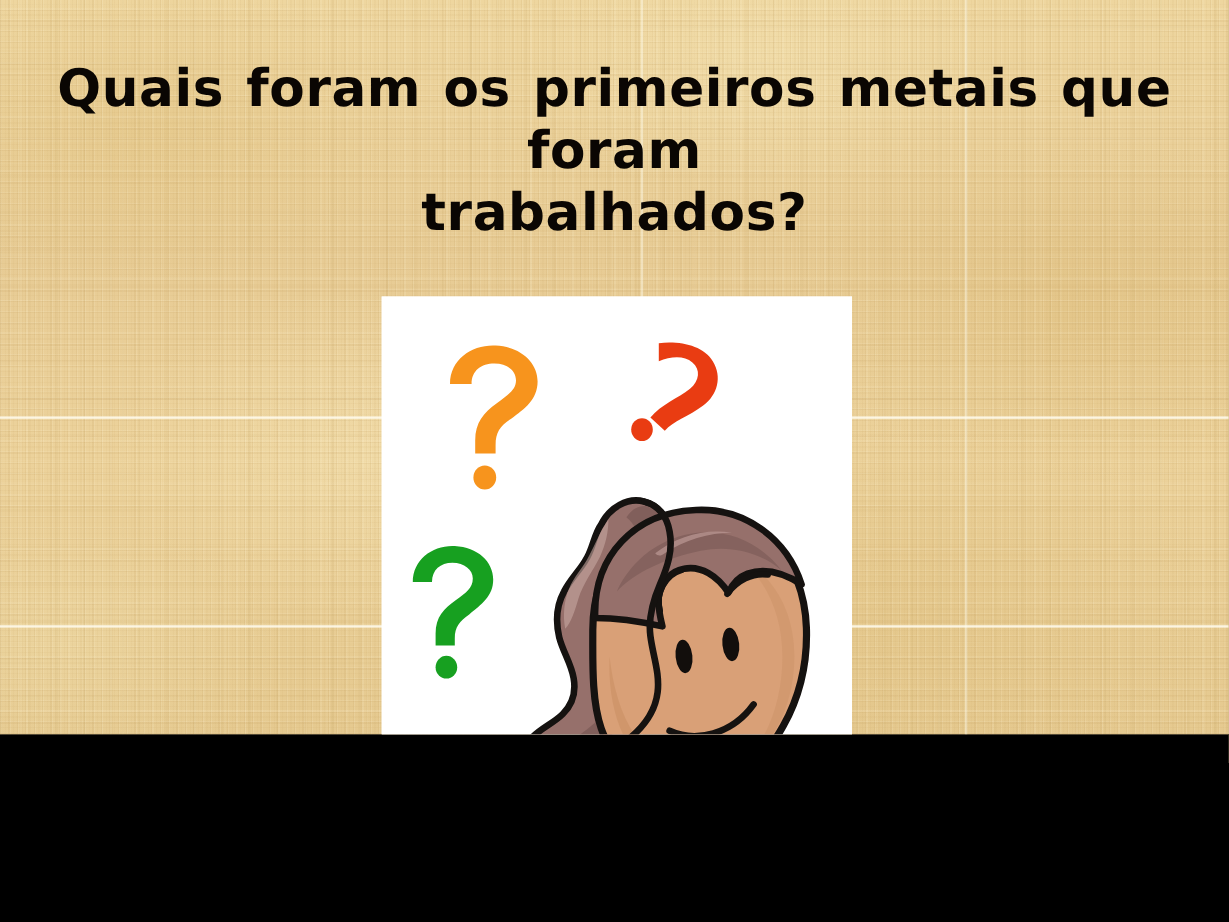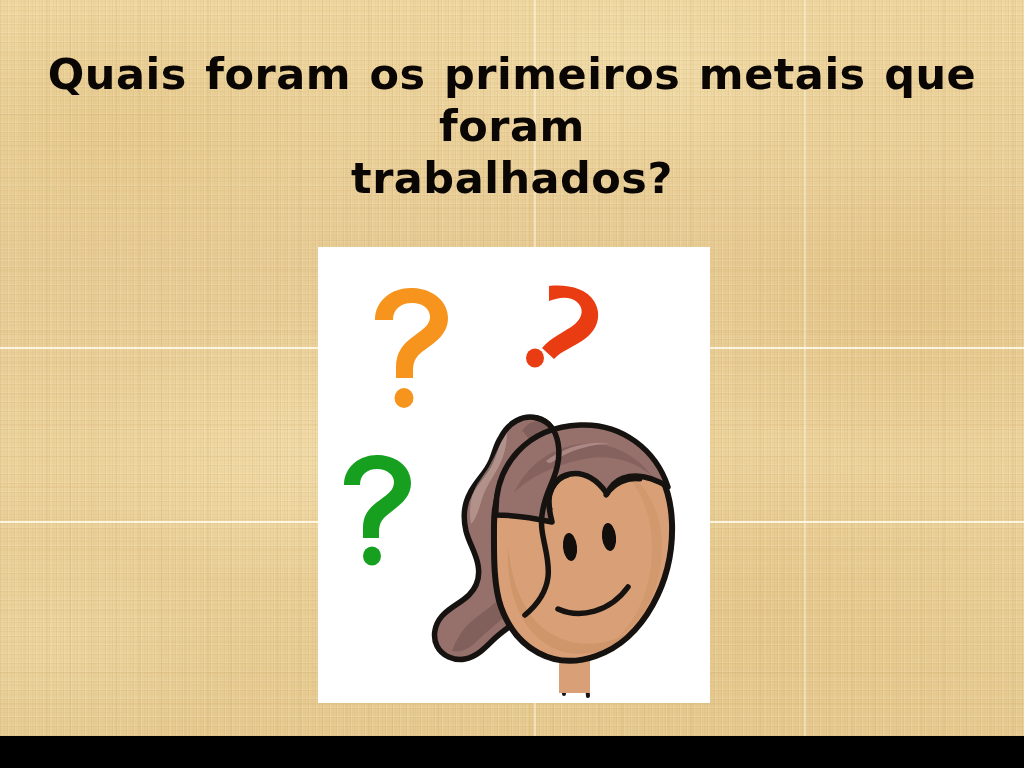--- a/index.html
+++ b/index.html
@@ -4,21 +4,21 @@
 <style>
   html, body {
     margin: 0;
     padding: 0;
     background: #000;
   }
 
   #slide {
     position: relative;
     width: 1024px;
-    height: 736px;
+    height: 612px;
     overflow: hidden;
     font-family: "DejaVu Sans", sans-serif;
     background-color: #e9ce97;
   }
 
   
   .bg-base {
     position: absolute;
     inset: 0;
     background-color: #ecd49c;

